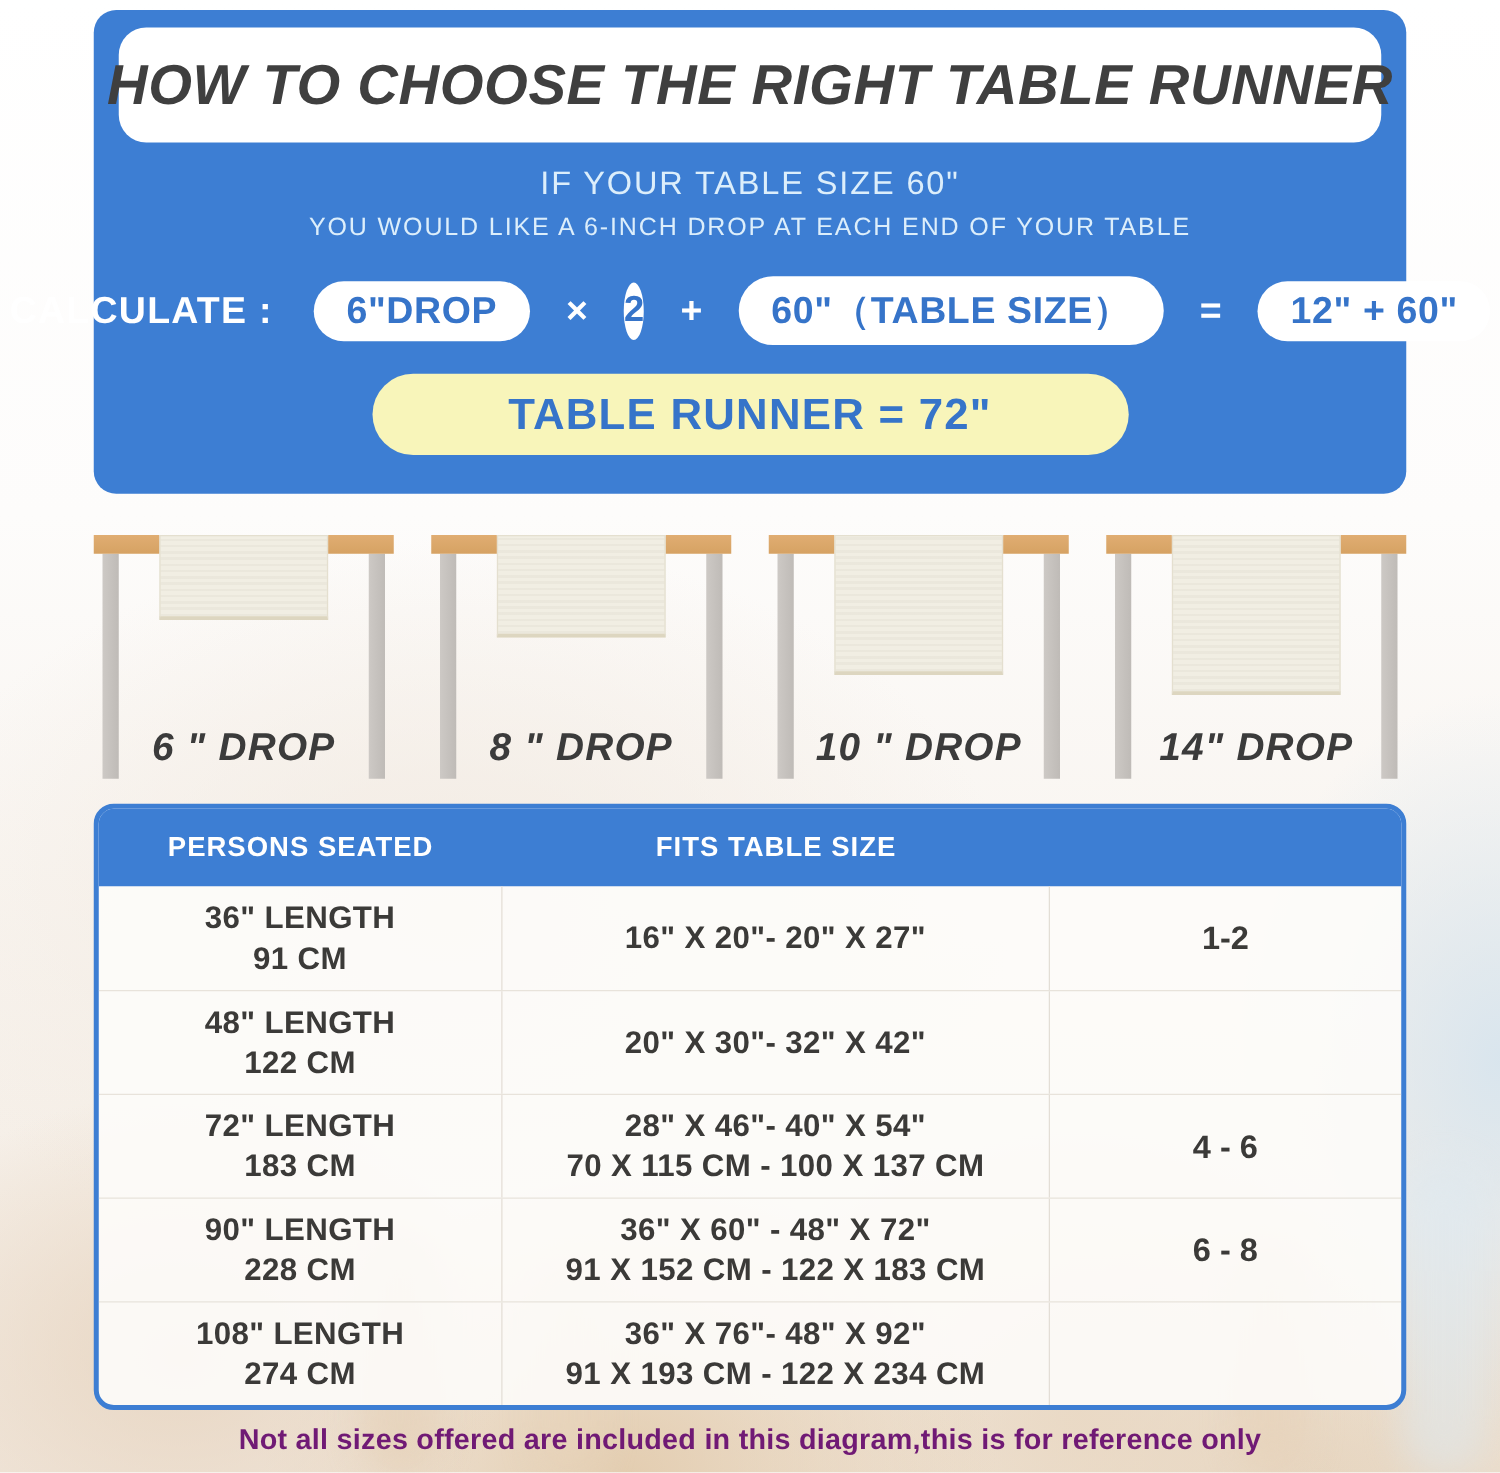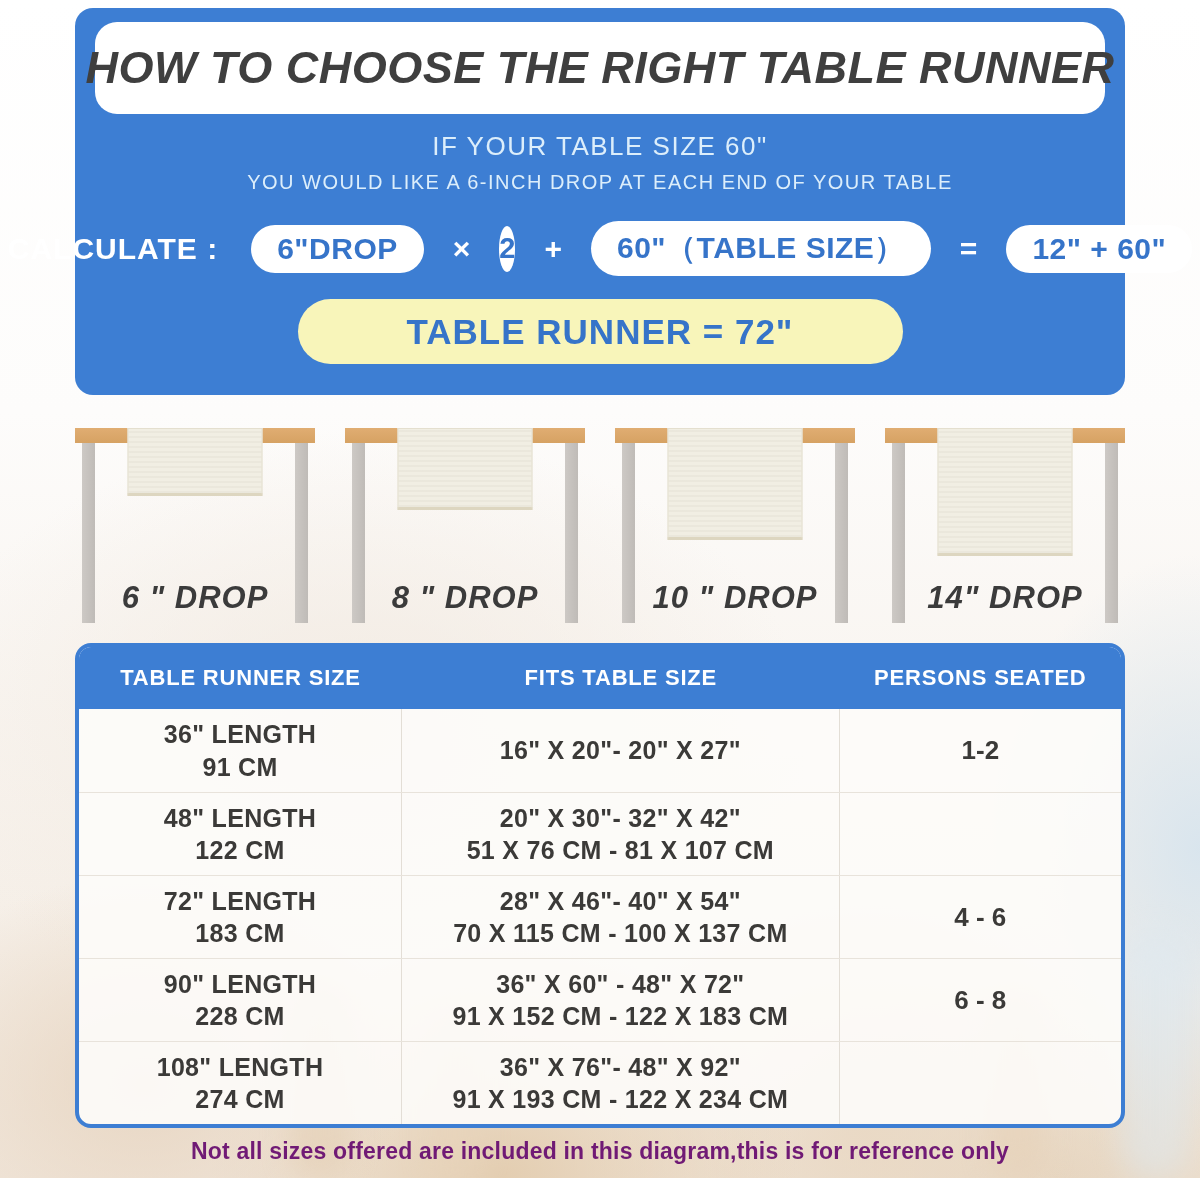--- a/index.html
+++ b/index.html
@@ -192,44 +192,42 @@
     <div class="leg left"></div>
     <div class="leg right"></div>
     <div class="tabletop"></div>
     <div class="runner h14"></div>
     <div class="drop-label">14" DROP</div>
   </div>
 </div>
 
 <div class="size-table">
   <div class="st-header">
-    <div class="hcell">TABLE RUNNER SIZE</div>
+    <div class="hcell">PERSONS SEATED</div>
     <div class="hcell">FITS TABLE SIZE</div>
-    <div class="hcell">PERSONS SEATED</div>
   </div>
 
   <div class="st-row">
     <div class="cell c1">
       <div class="ln">36" LENGTH</div>
       <div class="ln">91 CM</div>
     </div>
     <div class="cell c2">
       <div class="ln">16" X 20"- 20" X 27"</div>
     </div>
     <div class="cell c3">1-2</div>
   </div>
 
   <div class="st-row">
     <div class="cell c1">
       <div class="ln">48" LENGTH</div>
       <div class="ln">122 CM</div>
     </div>
     <div class="cell c2">
       <div class="ln">20" X 30"- 32" X 42"</div>
-      <div class="ln">51 X 76 CM - 81 X 107 CM</div>
     </div>
   </div>
 
   <div class="st-row">
     <div class="cell c1">
       <div class="ln">72" LENGTH</div>
       <div class="ln">183 CM</div>
     </div>
     <div class="cell c2">
       <div class="ln">28" X 46"- 40" X 54"</div>

